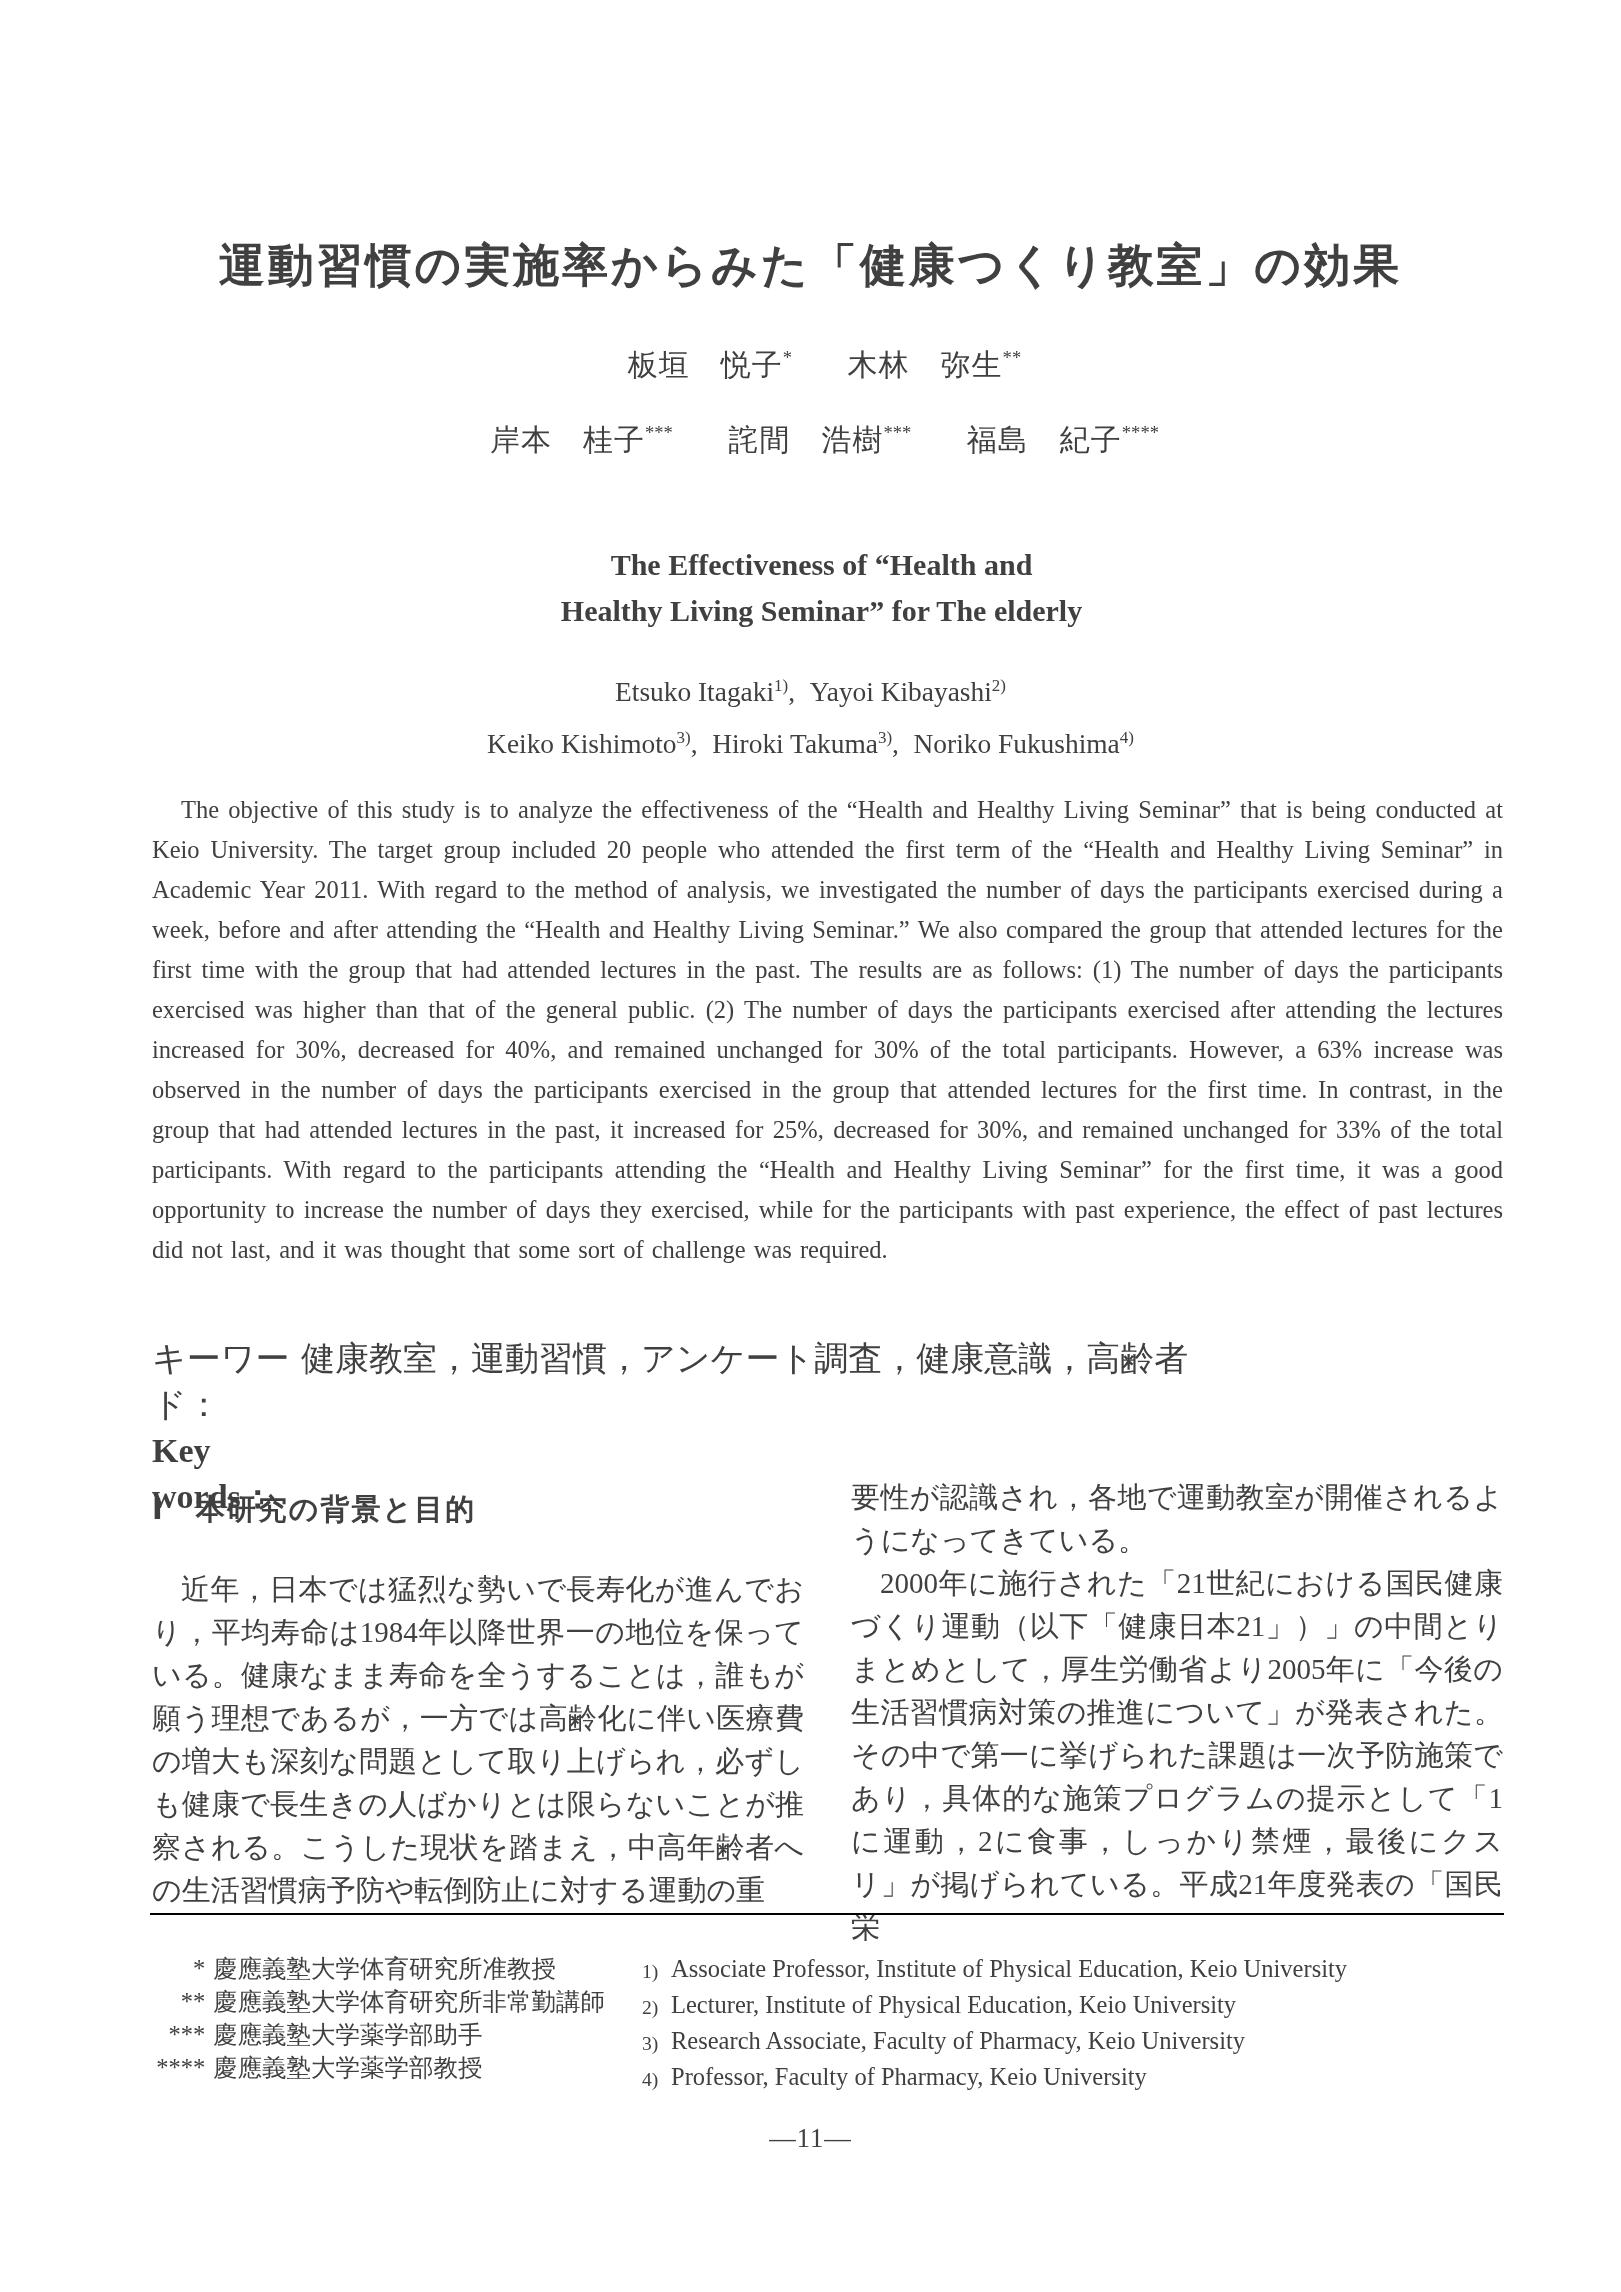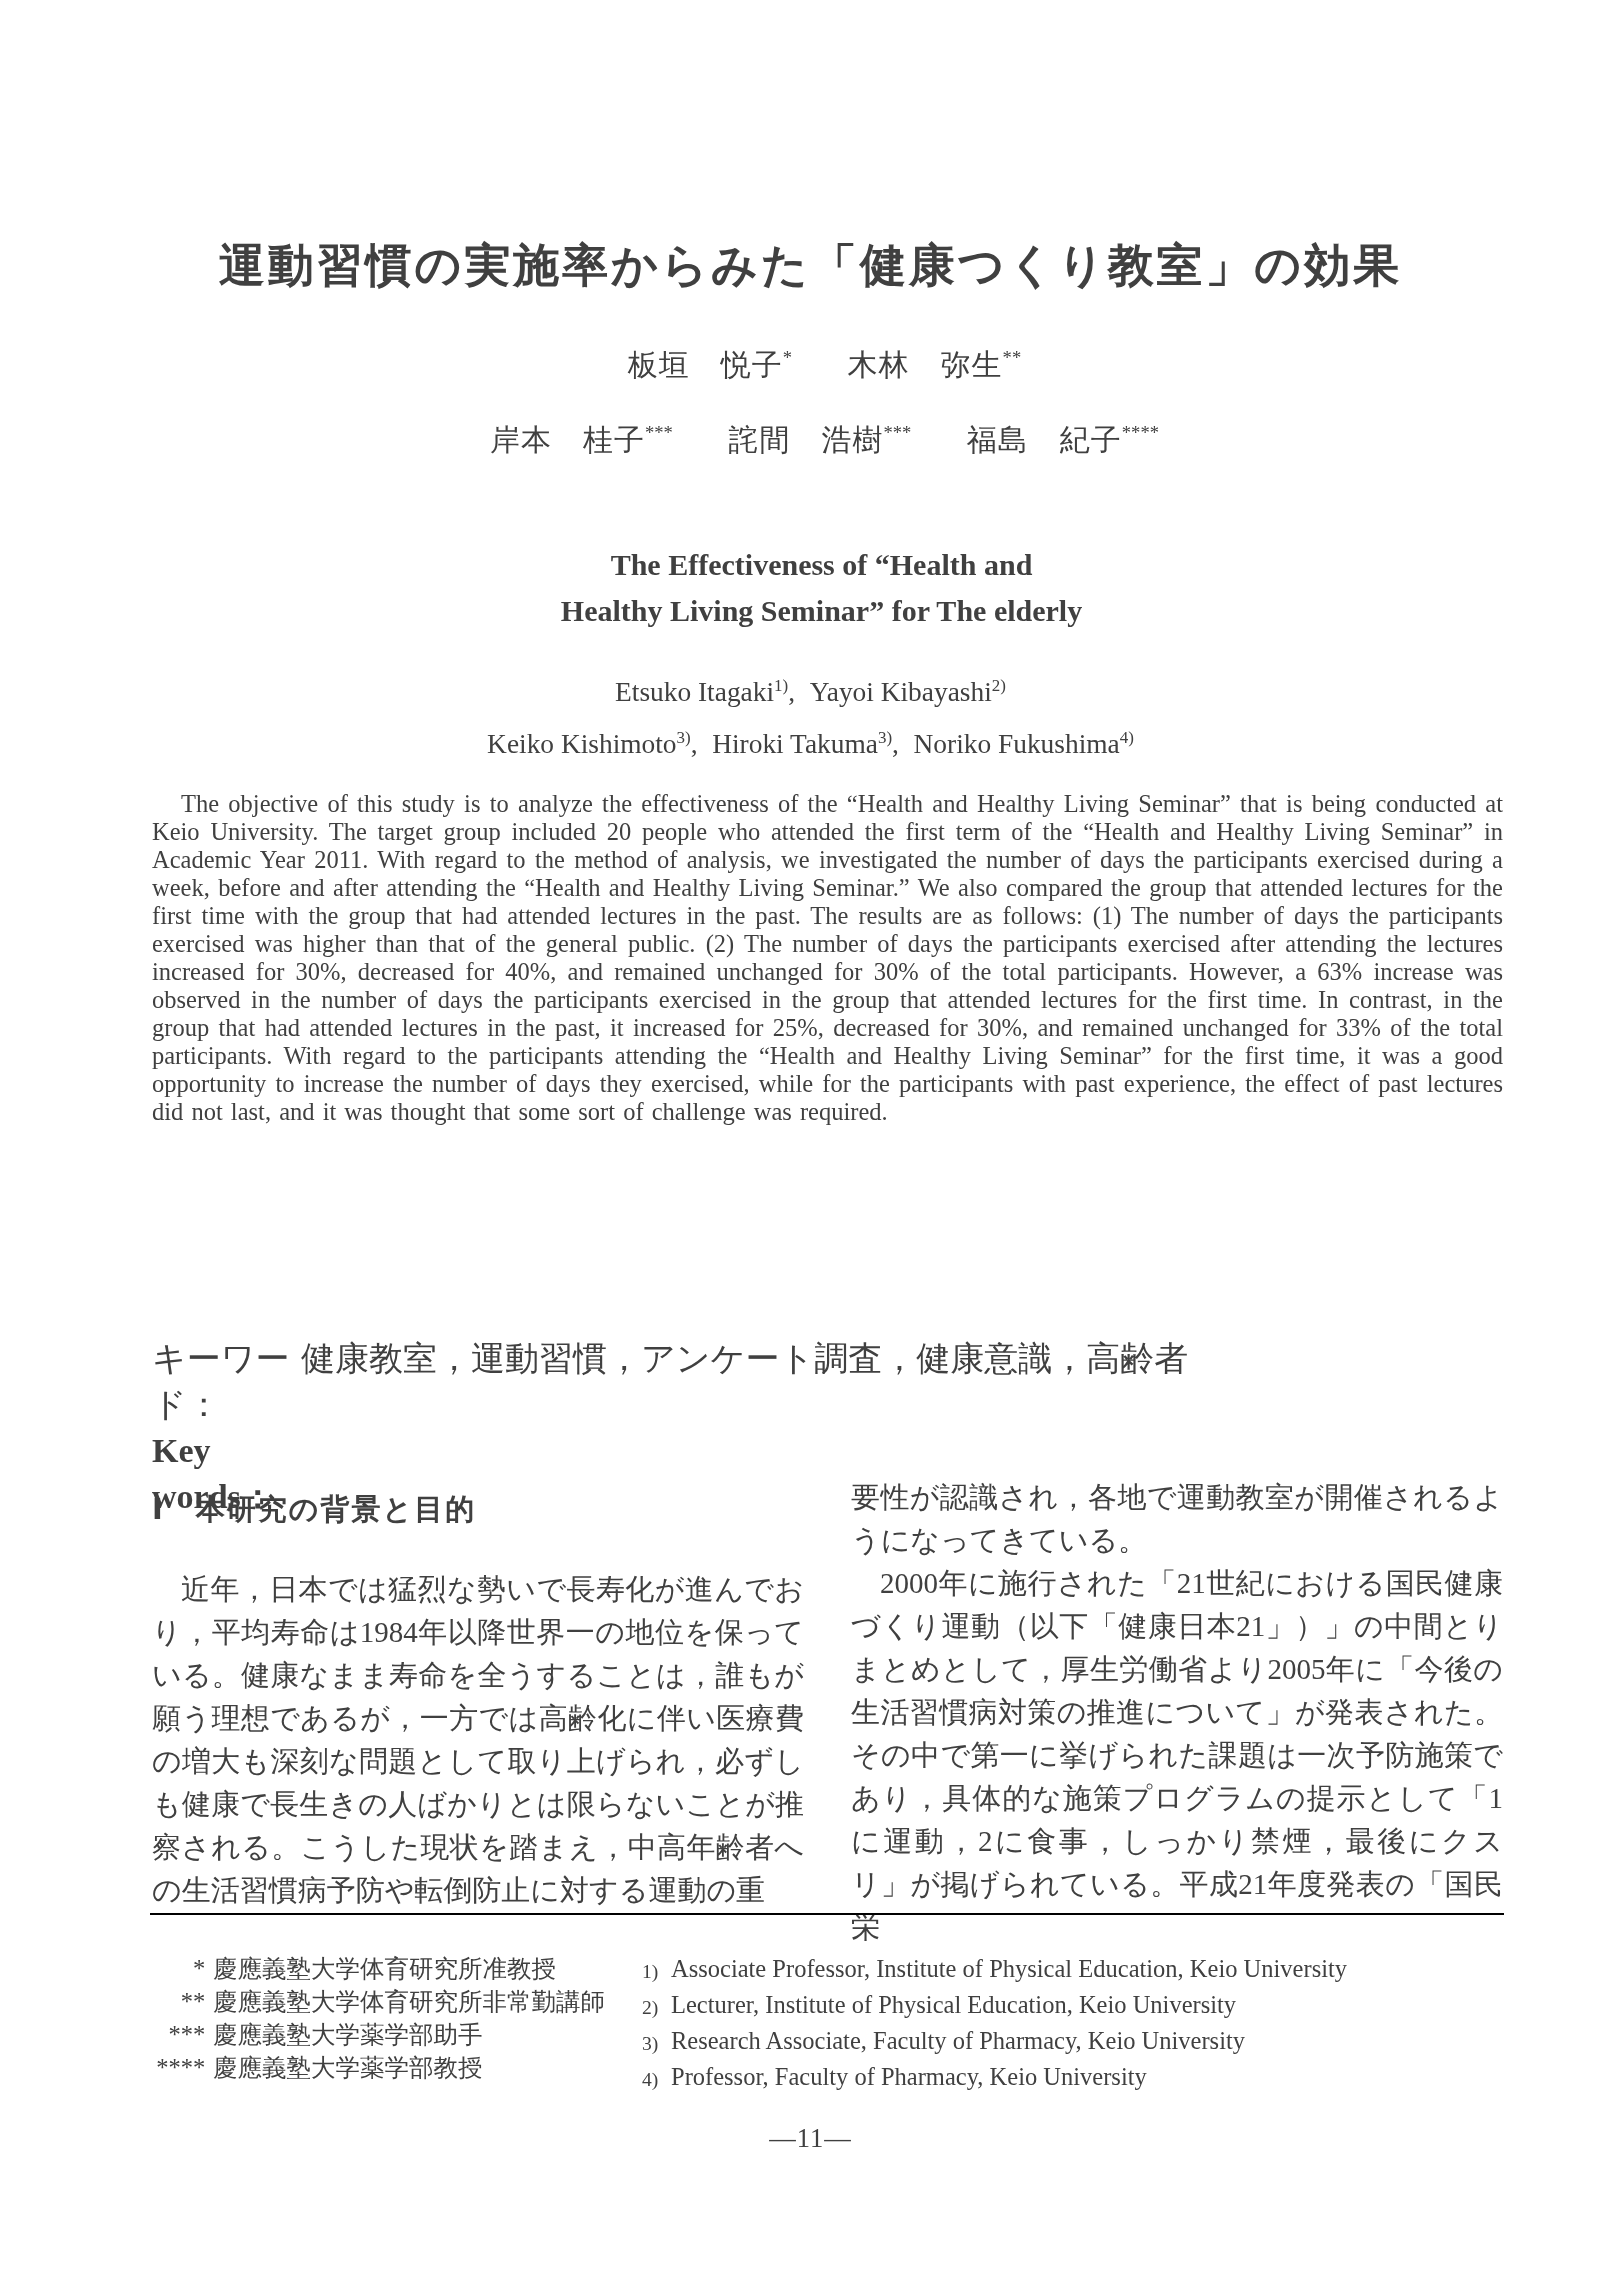--- a/index.html
+++ b/index.html
@@ -33,21 +33,21 @@
     font-size:30px; line-height:46px;
   }
   .authors-en {
     position:absolute; top:663px; left:0; width:100%;
     text-align:center; font-size:27.4px; line-height:46px;
   }
   .authors-en .author { margin:0 3.9px; }
   
   .abstract {
     position:absolute; top:790px; left:152px; width:1351px;
-    font-size:24.5px; line-height:28px;
+    font-size:24.5px; line-height:40px;
     text-align:justify; text-indent:29px;
     word-spacing:2px;
   }
   
   .keywords {
     position:absolute; top:1336px; left:152px; width:1351px;
     font-size:34px; line-height:46px;
   }
   .kw-row { display:flex; }
   .kw-label { flex:none; width:149px; }

